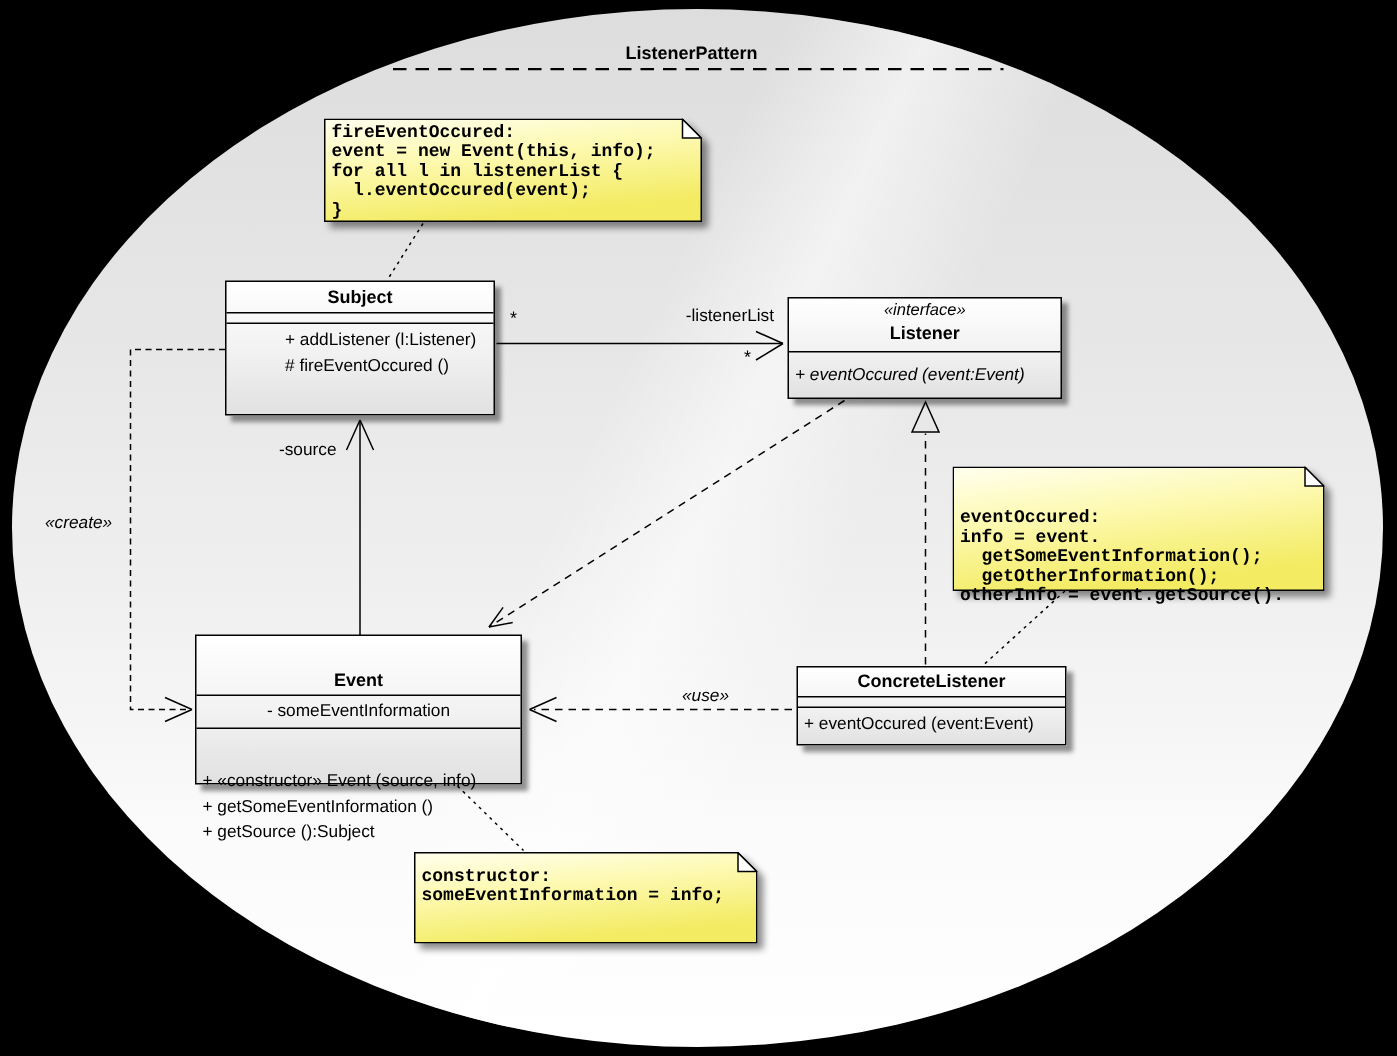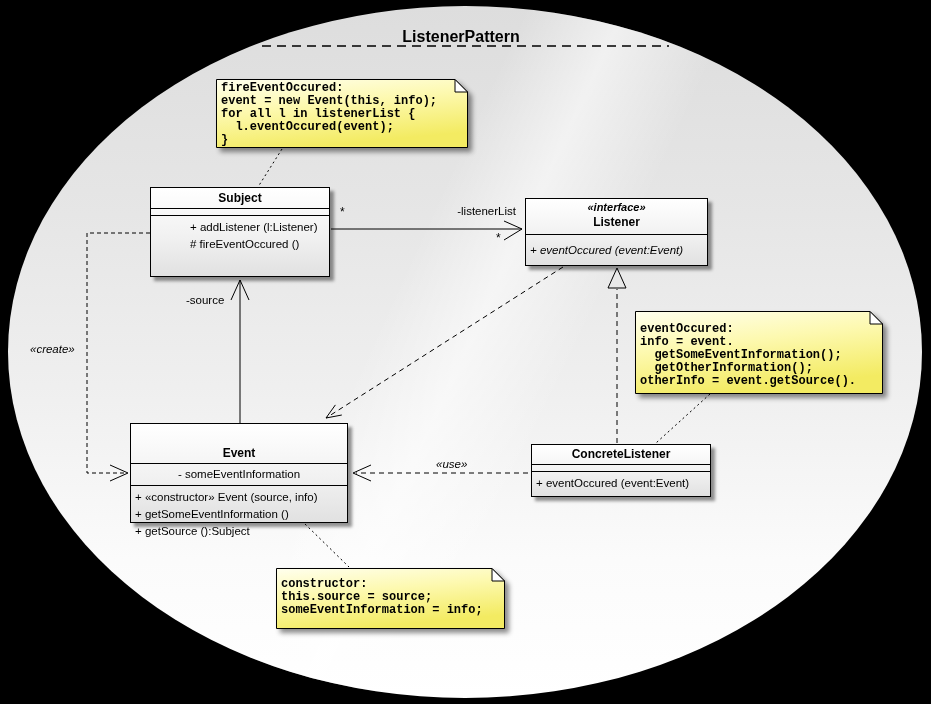--- a/index.html
+++ b/index.html
@@ -22,21 +22,21 @@
   .row{padding:0 4px;white-space:pre;overflow:hidden;}
   .it{font-style:italic;}
   
   .note{position:absolute;}
   .note svg{position:absolute;left:0;top:0;filter:drop-shadow(4px 4px 2.5px rgba(0,0,0,.45));}
   .note-text{position:absolute;left:0;top:0;right:0;bottom:0;
              font:bold 12px "Liberation Mono",monospace;line-height:13px;}
   .note-text div{padding:0 5px;white-space:pre;}
   
   .lbl{position:absolute;font-size:11.5px;white-space:pre;}
-  .pkg-title{font-weight:bold;font-size:16px;text-align:center;}
+  .pkg-title{font-weight:bold;font-size:12px;text-align:center;}
 </style>
 </head>
 <body>
 
 <div id="canvas">
 
   <div id="ellipse" class="abs">
     <div id="ellipse-shine" class="abs"></div>
   </div>
 
@@ -74,47 +74,47 @@
     <path d="M282 149 L258 187" stroke="#000" stroke-width="1" stroke-dasharray="2 3" fill="none"></path>
     <path d="M710 394 L656 443" stroke="#000" stroke-width="1" stroke-dasharray="2 3" fill="none"></path>
     <path d="M305 524 L349 567" stroke="#000" stroke-width="1" stroke-dasharray="2 3" fill="none"></path>
   </svg>
 
   <div class="lbl" style="left:340px;top:205px;font-size:12px;">*</div>
   <div class="lbl" style="left:440px;top:205px;width:76px;text-align:right;">-listenerList</div>
   <div class="lbl" style="left:496px;top:231px;font-size:12px;">*</div>
   <div class="lbl" style="left:186px;top:294px;">-source</div>
   <div class="lbl it" style="left:30px;top:343px;">«create»</div>
-  <div class="lbl it" style="left:436px;top:458px;width:50px;text-align:left;">«use»</div>
+  <div class="lbl it" style="left:436px;top:458px;width:50px;text-align:right;">«use»</div>
 
   <div class="uml-class" style="left:150px;top:187px;width:180px;height:90px;">
     <div class="uml-title" style="height:20px;line-height:20px;">Subject</div>
     <div class="uml-attrs" style="height:7px;"></div>
     <div style="padding-top:3px;line-height:17px;margin-left:35px;">
       <div class="row">+ addListener (l:Listener)</div>
       <div class="row"># fireEventOccured ()</div>
     </div>
   </div>
 
   <div class="uml-class" style="left:525px;top:198px;width:183px;height:68px;">
     <div class="uml-title" style="height:33px;line-height:normal;padding-top:2px;">
-      <div class="it" style="font-weight:bold;font-size:11px;line-height:13px;">«interface»</div>
+      <div class="it" style="font-weight:normal;font-size:11px;line-height:13px;">«interface»</div>
       <div style="line-height:16px;">Listener</div>
     </div>
     <div style="padding-top:8px;line-height:14px;">
       <div class="row it">+ eventOccured (event:Event)</div>
     </div>
   </div>
 
   <div class="uml-class" style="left:130px;top:423px;width:218px;height:100px;">
     <div class="uml-title" style="height:19px;line-height:19px;margin-top:20px;">Event</div>
     <div class="uml-attrs" style="height:22px;line-height:21px;">
       <div class="row">- someEventInformation</div>
     </div>
-    <div style="padding-top:3px;line-height:17px;">
+    <div style="padding-top:3px;line-height:17px;margin-top:24px;">
       <div class="row">+ «constructor» Event (source, info)</div>
       <div class="row">+ getSomeEventInformation ()</div>
       <div class="row">+ getSource ():Subject</div>
     </div>
   </div>
 
   <div class="uml-class" style="left:531px;top:444px;width:180px;height:53px;">
     <div class="uml-title" style="height:19px;line-height:19px;">ConcreteListener</div>
     <div class="uml-attrs" style="height:7px;"></div>
     <div style="padding-top:4px;line-height:15px;">
@@ -134,34 +134,33 @@
       <div>  l.eventOccured(event);</div>
       <div>}</div>
     </div>
   </div>
 
   <div class="note" style="left:635px;top:311px;width:248px;height:83px;">
     <svg width="248" height="83">
       <polygon points="0.5,0.5 235,0.5 247.5,13 247.5,82.5 0.5,82.5" fill="url(#noteGrad)" stroke="#000" stroke-width="1"></polygon>
       <polygon points="235,0.5 247.5,13 235,13" fill="#ffffff" stroke="#000" stroke-width="1"></polygon>
     </svg>
-    <div class="note-text" style="padding-top:12px;">
+    <div class="note-text" style="padding-top:28px;">
       <div>eventOccured:</div>
       <div>info = event.</div>
       <div>  getSomeEventInformation();</div>
       <div>  getOtherInformation();</div>
       <div>otherInfo = event.getSource().</div>
     </div>
   </div>
 
   <div class="note" style="left:276px;top:568px;width:229px;height:61px;">
     <svg width="229" height="61">
       <polygon points="0.5,0.5 216,0.5 228.5,13 228.5,60.5 0.5,60.5" fill="url(#noteGrad)" stroke="#000" stroke-width="1"></polygon>
       <polygon points="216,0.5 228.5,13 216,13" fill="#ffffff" stroke="#000" stroke-width="1"></polygon>
     </svg>
     <div class="note-text" style="padding-top:10px;">
       <div>constructor:</div>
-      <div>this.source = source;</div>
       <div>someEventInformation = info;</div>
     </div>
   </div>
 
 </div>
 
 </body></html>

